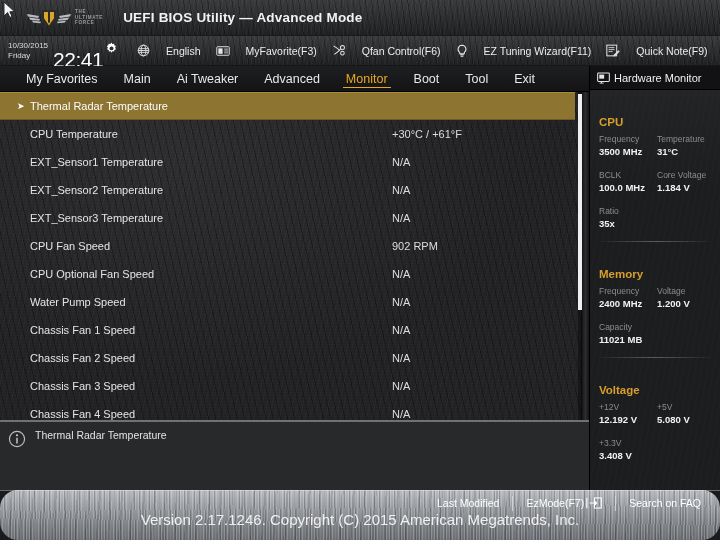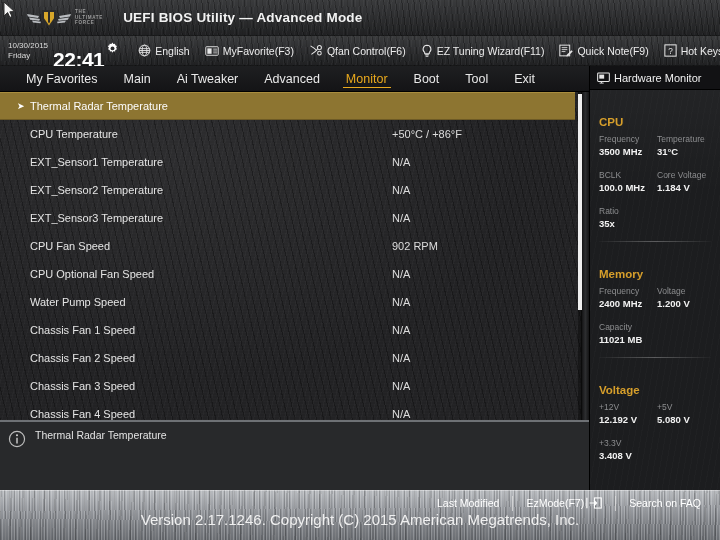--- a/index.html
+++ b/index.html
@@ -27,20 +27,21 @@
       repeating-linear-gradient(82deg, rgba(0,0,0,.28) 0 1px, transparent 1px 6px),
       linear-gradient(180deg, rgba(255,255,255,.07), rgba(0,0,0,.25));
   }
   .tex-metal{
     background-color:#8e9094;
     background-image:
       repeating-linear-gradient(91deg, rgba(255,255,255,.20) 0 1px, transparent 1px 3px),
       repeating-linear-gradient(89deg, rgba(0,0,0,.18) 0 1px, transparent 1px 5px),
       repeating-linear-gradient(94deg, rgba(0,0,0,.10) 0 2px, transparent 2px 11px),
       linear-gradient(180deg,#b9bcc0 0%, #9a9da2 35%, #7e8186 70%, #6b6e73 100%);
+    border-radius: 18px;
   }
 
   
   #app { position:relative; width:720px; height:540px; }
 
   
   #titlebar{
     position:absolute; left:0; top:0; width:720px; height:36px;
     display:flex; align-items:center;
     border-bottom:1px solid rgba(0,0,0,.55);
@@ -61,29 +62,29 @@
   #toolbar{
     position:absolute; left:0; top:36px; width:720px; height:30px;
     display:flex; align-items:center;
     border-bottom:1px solid rgba(0,0,0,.6);
   }
   #clock{ display:flex; align-items:center; margin-left:8px; }
   #clock .date{
     font-size:8px; line-height:10px; color:#dcdcdc; text-align:left;
   }
   #clock .time{
-    font-size:21px; font-weight:bold; color:#ffffff;
+    font-size:21px; font-weight:normal; color:#ffffff;
     margin-left:5px; letter-spacing:-.5px; line-height:21px;margin-top:17px;
   }
   #clock .gear{ margin-left:2px; margin-top:-5px; }
   .tb-sep{
     width:1px; height:16px; background:#6d6d6d; margin:0 9px 0 10px;
   }
   .tb-item{
-    display:flex; align-items:center; gap:4px;
+    display:flex; align-items:center; gap:16px;
     font-size:10.5px; color:#ececec; margin-right:15px; white-space:nowrap;
   }
   .tb-item svg{ flex:0 0 auto; }
 
   
   #navbar{
     position:absolute; left:0; top:66px; width:720px; height:26px;
     background:linear-gradient(180deg,#1e1f21,#141416);
     border-bottom:1px solid #000;
     display:flex; align-items:flex-start;
@@ -319,21 +320,21 @@
   <div id="content" class="tex-dark">
 
     <div class="row selected">
       <span class="arrow">➤</span>
       <span class="label">Thermal Radar Temperature</span>
       <span class="value"></span>
     </div>
 
     <div class="row">
       <span class="label">CPU Temperature</span>
-      <span class="value">+50°C / +86°F</span>
+      <span class="value">+30°C / +61°F</span>
     </div>
     <div class="row">
       <span class="label">EXT_Sensor1  Temperature</span>
       <span class="value">N/A</span>
     </div>
     <div class="row">
       <span class="label">EXT_Sensor2  Temperature</span>
       <span class="value">N/A</span>
     </div>
     <div class="row">

